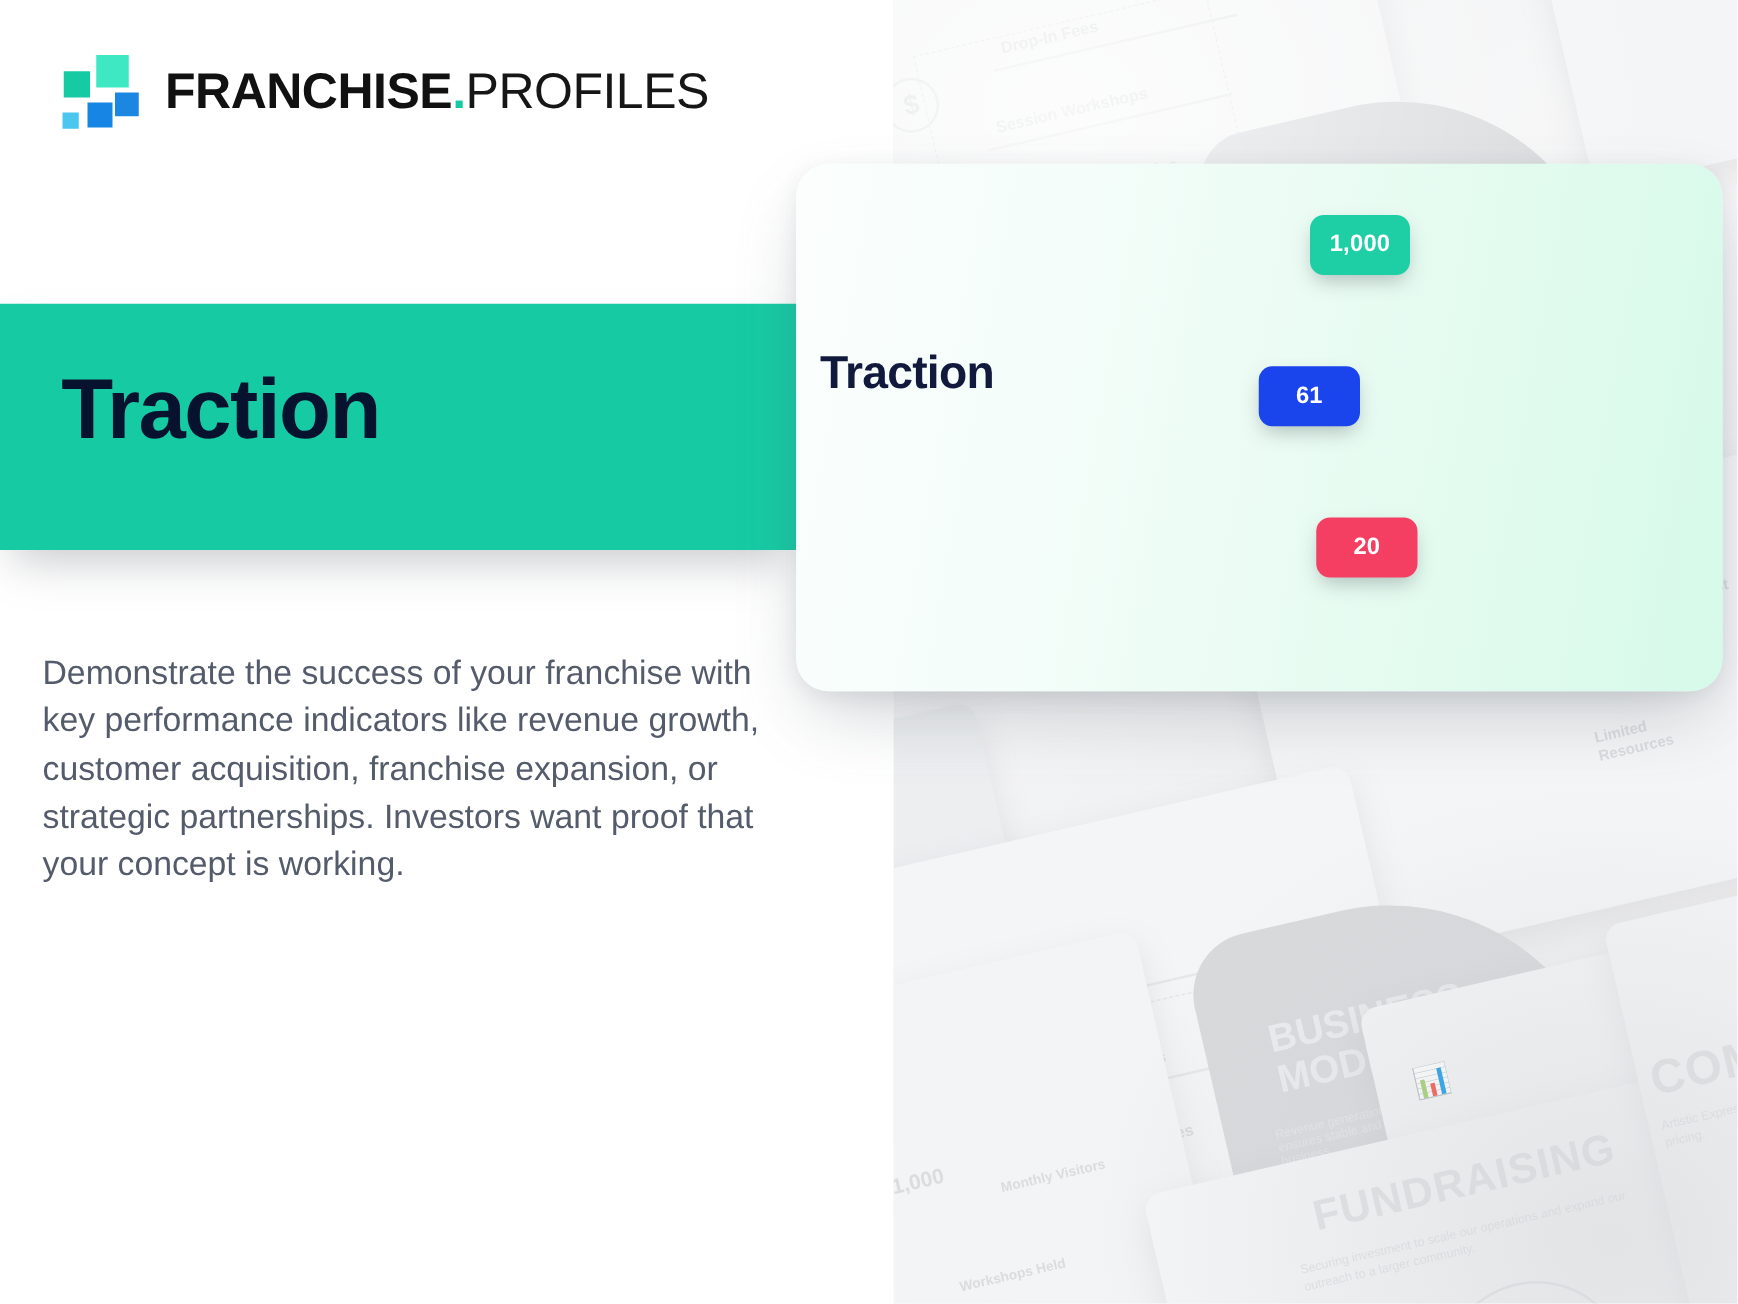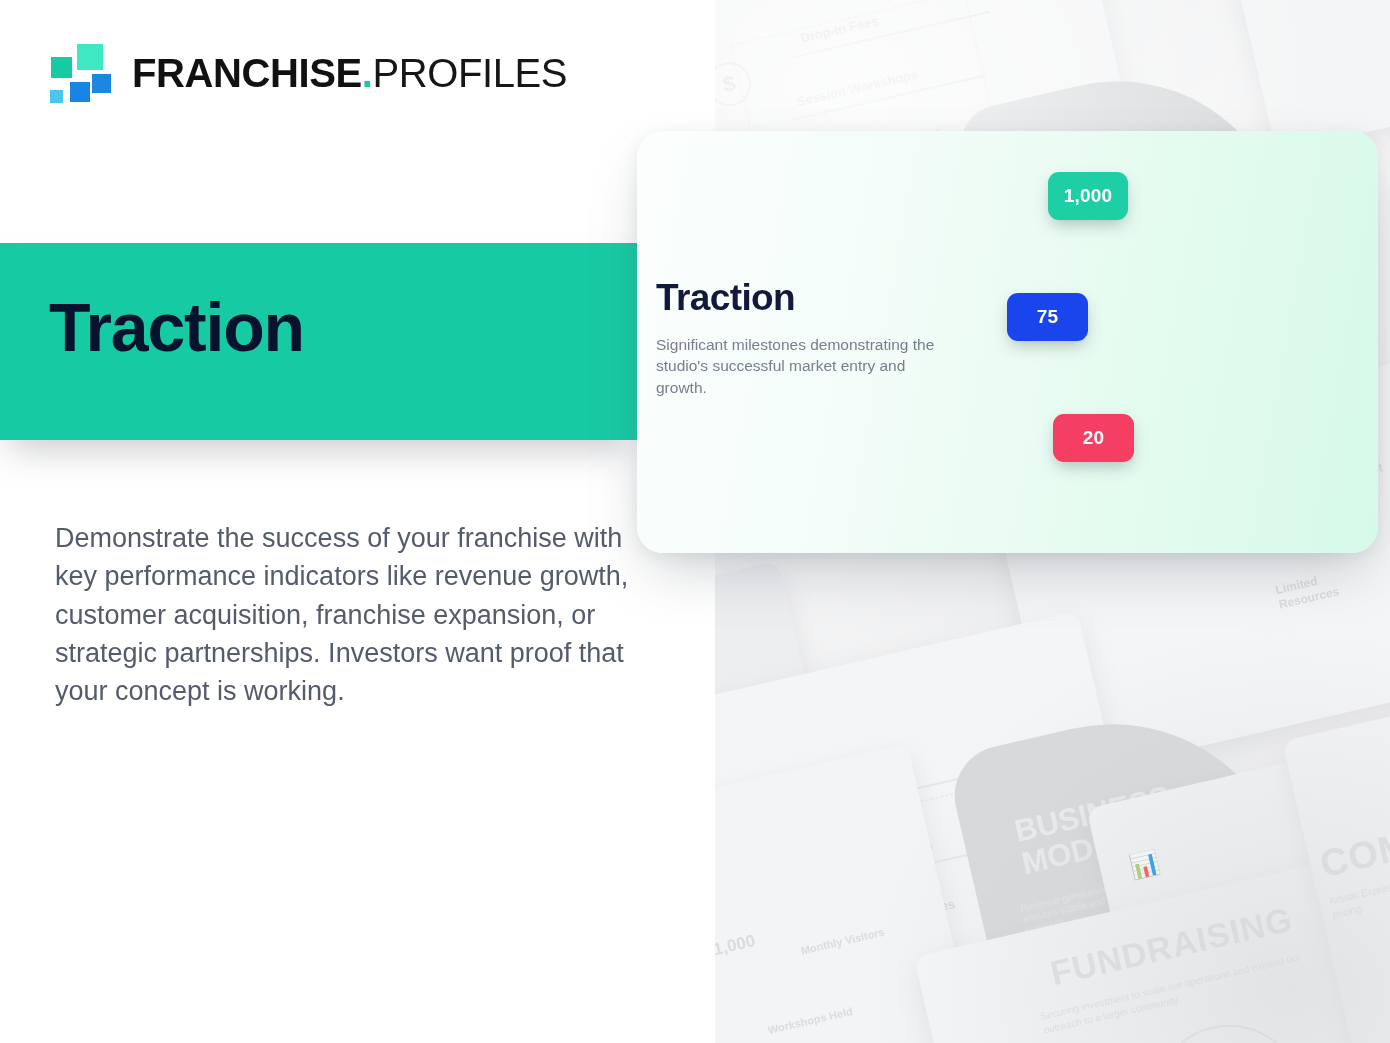--- a/index.html
+++ b/index.html
@@ -90,21 +90,21 @@
     font-size:68px;
     font-weight:700;
     letter-spacing:-1.2px;
     color:#07132e;
     line-height:1;
   }
 
   
   #lead {
     position:absolute;
-    left:55px; top:519px;
+    left:34px; top:519px;
     width:575px;
     font-size:27px;
     line-height:1.42;
     color:#545b6b;
   }
 
   
   #card {
     position:absolute;
     left:637px; top:131px;
@@ -253,31 +253,30 @@
   <div id="banner">
     <div id="banner-title">Traction</div>
   </div>
 
   <div id="lead">Demonstrate the success of your franchise with key performance indicators like revenue growth, customer acquisition, franchise expansion, or strategic partnerships. Investors want proof that your concept is working.</div>
 
   <div id="card">
 
     <div id="card-left">
       <div id="card-title">Traction</div>
-      <div id="card-desc">Significant milestones demonstrating the studio's successful market entry and growth.</div>
     </div>
 
     <div class="metric" id="metric-1">
 
       <div class="badge" style="background:#1ecfa6;">1,000</div>
     </div>
 
     <div class="metric" id="metric-2">
 
-      <div class="badge" style="background:#1a45ec;">75</div>
+      <div class="badge" style="background:#1a45ec;">61</div>
     </div>
 
     <div class="metric" id="metric-3">
 
       <div class="badge" style="background:#f43f63;">20</div>
     </div>
 
   </div>
 
 </div>

